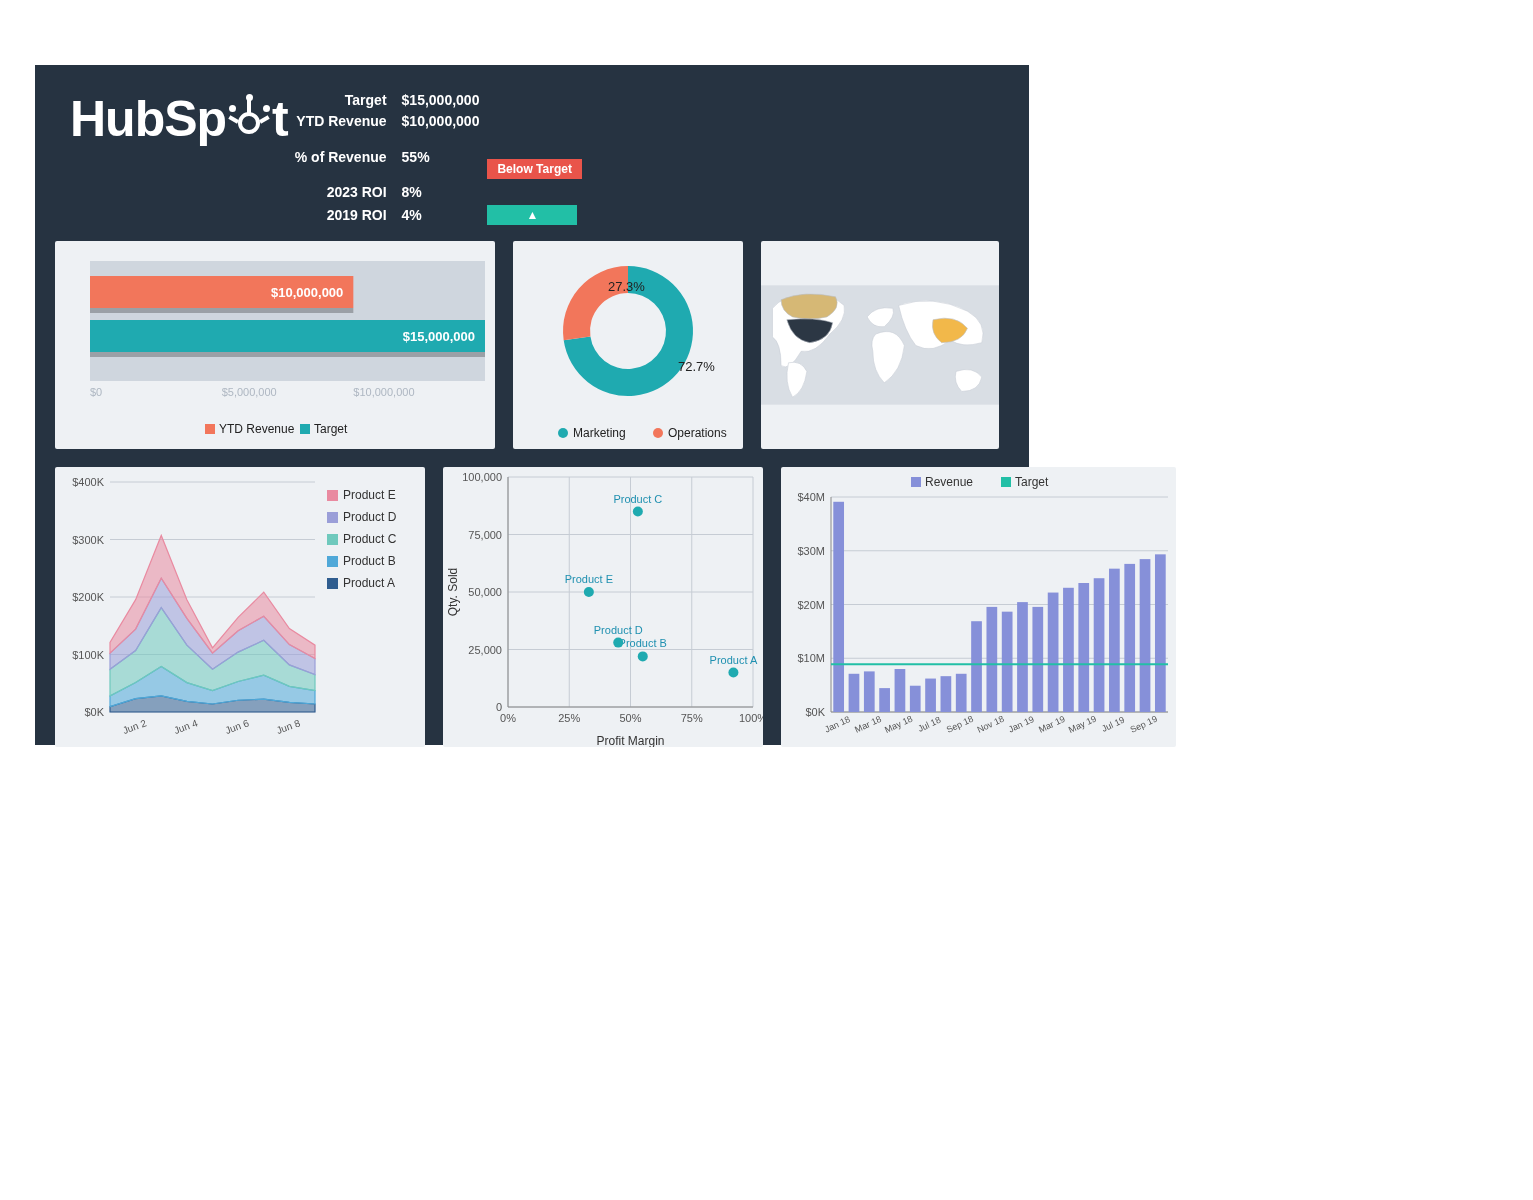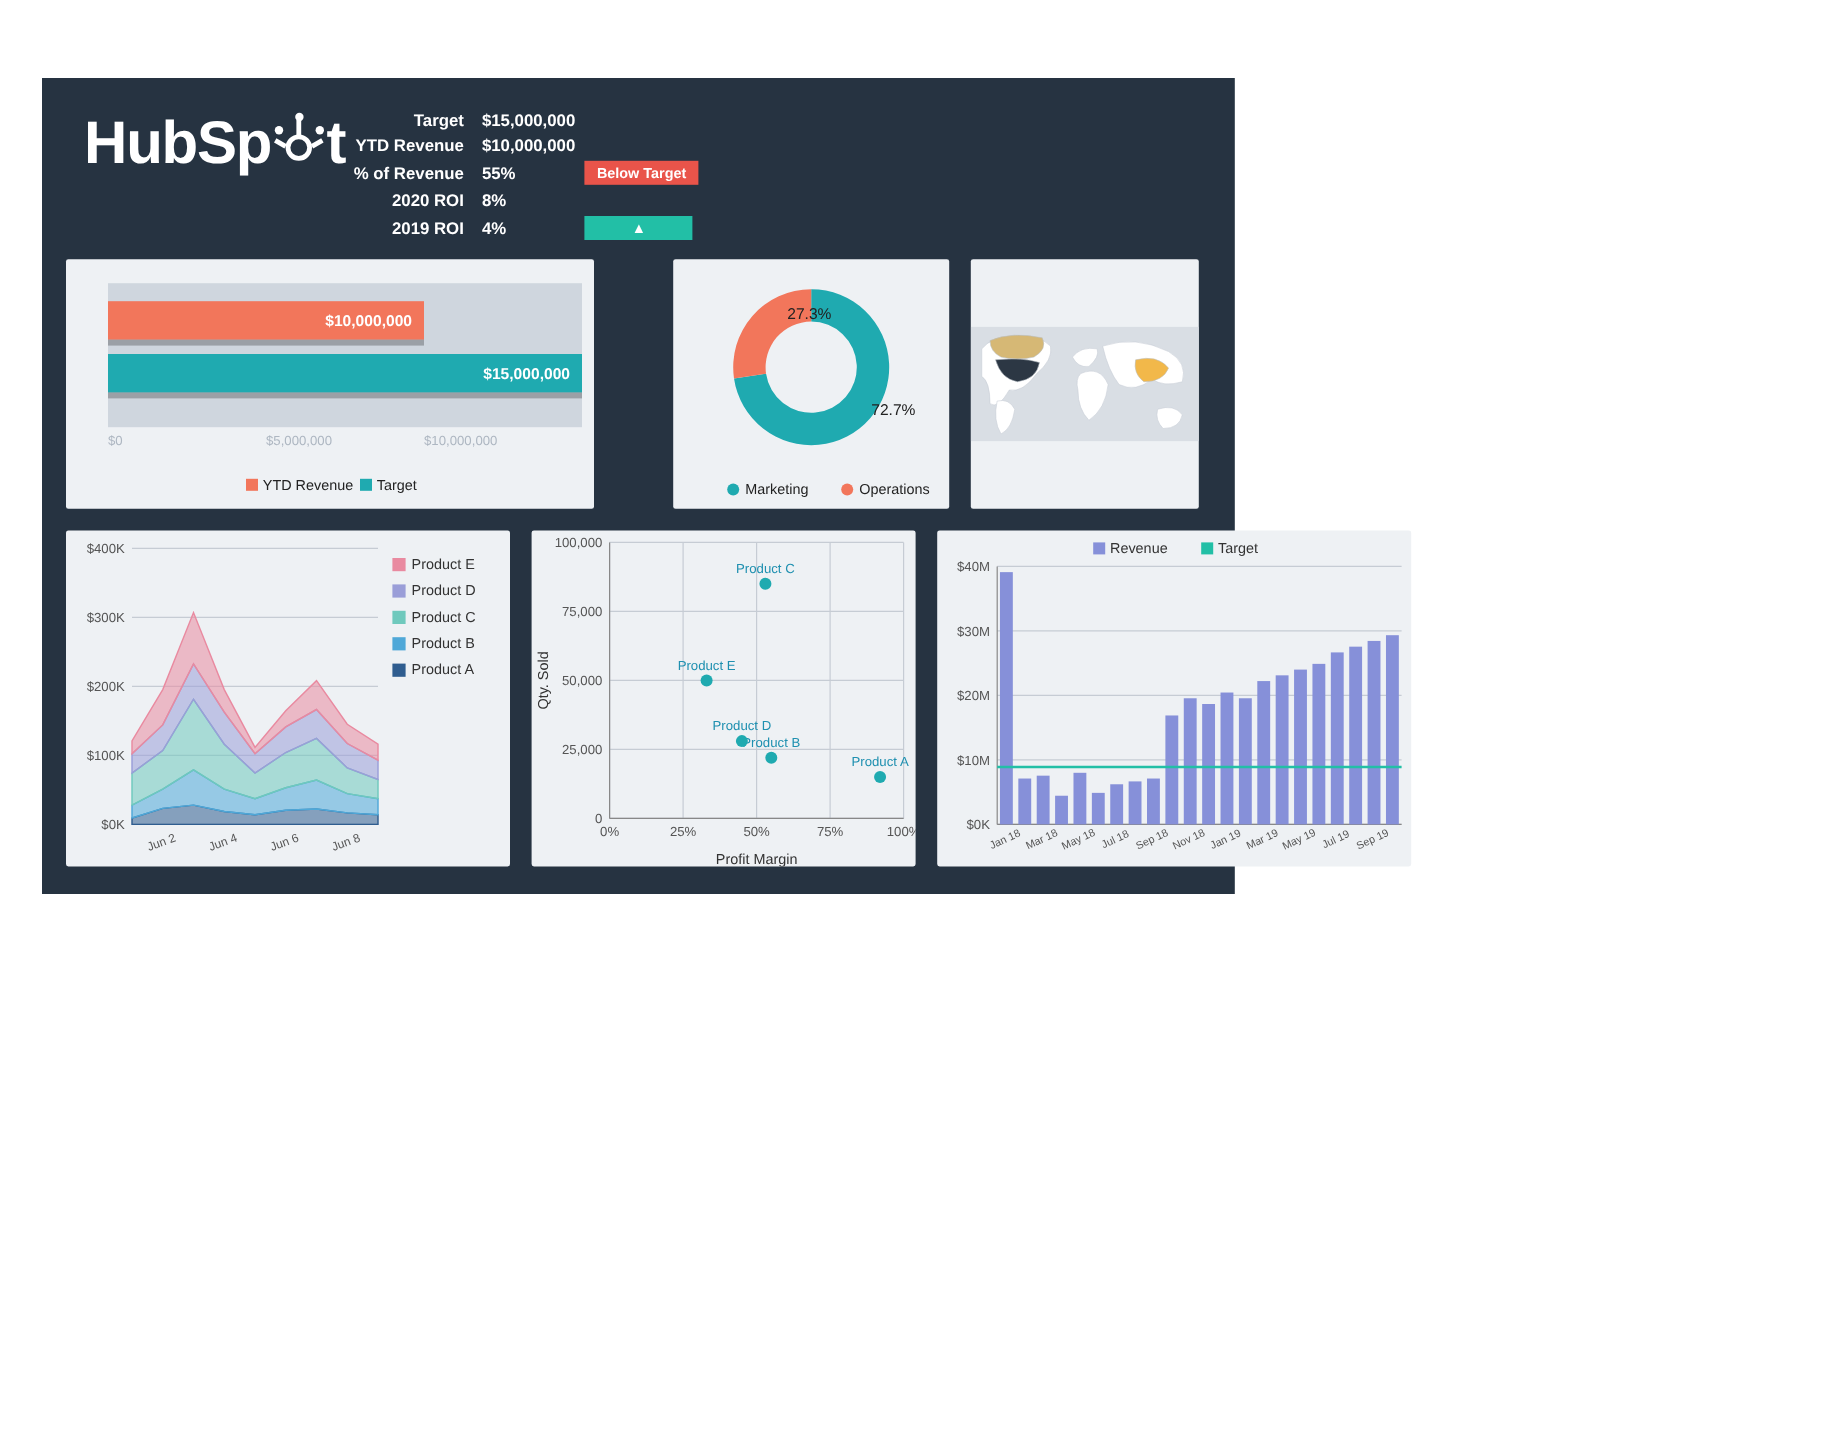--- a/index.html
+++ b/index.html
@@ -38,30 +38,30 @@
   .logo .sprk2 { left:30px; top:18px; transform:rotate(60deg); transform-origin:bottom;}
   .logo .sprk3 { left:8px;  top:18px; transform:rotate(-60deg); transform-origin:bottom;}
   .logo .dot1,.logo .dot2,.logo .dot3{position:absolute;width:7px;height:7px;border-radius:50%;background:#fff;}
   .logo .dot1{left:18px;top:0;} .logo .dot2{left:35px;top:11px;} .logo .dot3{left:1px;top:11px;}
   .title { flex:1; text-align:center; font-size:40px; font-weight:600; padding-top:30px; }
   .kpis { padding-top: 8px; font-size: 14px; }
   .kpis table { border-spacing: 6px 3px; }
   .kpis td:first-child { text-align: right; font-weight:600; white-space:nowrap;}
   .kpis td:nth-child(2){ font-weight:600; padding-left:8px;}
   .badge { display:inline-block; padding:3px 10px; font-size:12px; font-weight:700;}
-  .badge.red { background: var(--red); color:#fff; }
+  .badge.red { background: var(--red); color:#fff;margin-top:25px; }
   .badge.green { background: var(--green); color:#fff; width:90px; text-align:center;}
   
   .row { display:flex; gap:18px; }
   .card { background: var(--offwhite); border-radius:2px; position:relative; }
   .row1 { margin-top:12px; }
   .row1 .card { height: 208px; }
   .row2 { margin-top:18px; }
   .row2 .card { height: 280px; }
-  .cA{ width:440px;} .cB{ width:230px;margin-left:48px;} .cC{ width:415px;}
+  .cA{ width:440px;} .cB{ width:230px;} .cC{ width:415px;}
   .cD{ width:370px;} .cE{ width:320px;} .cF{ width:395px;}
   
   svg text { font-family: inherit; }
   
   .cB svg { display:block; margin:auto;}
   
   .cC svg{width:100%;height:100%;}
 </style>
 </head>
 <body>
@@ -92,21 +92,21 @@
               <td>YTD Revenue</td>
             <td>$10,000,000</td>
               <td></td>
             </tr>
         <tr>
               <td>% of Revenue</td>
             <td>55%</td>
             <td><span class="badge red">Below Target</span></td>
             </tr>
         <tr>
-              <td>2020 ROI</td>
+              <td>2023 ROI</td>
             <td>8%</td>
               <td></td>
             </tr>
         <tr>
               <td>2019 ROI</td>
             <td>4%</td>
             <td><span class="badge green">▲</span></td>
             </tr>
       </tbody>
         </table>

